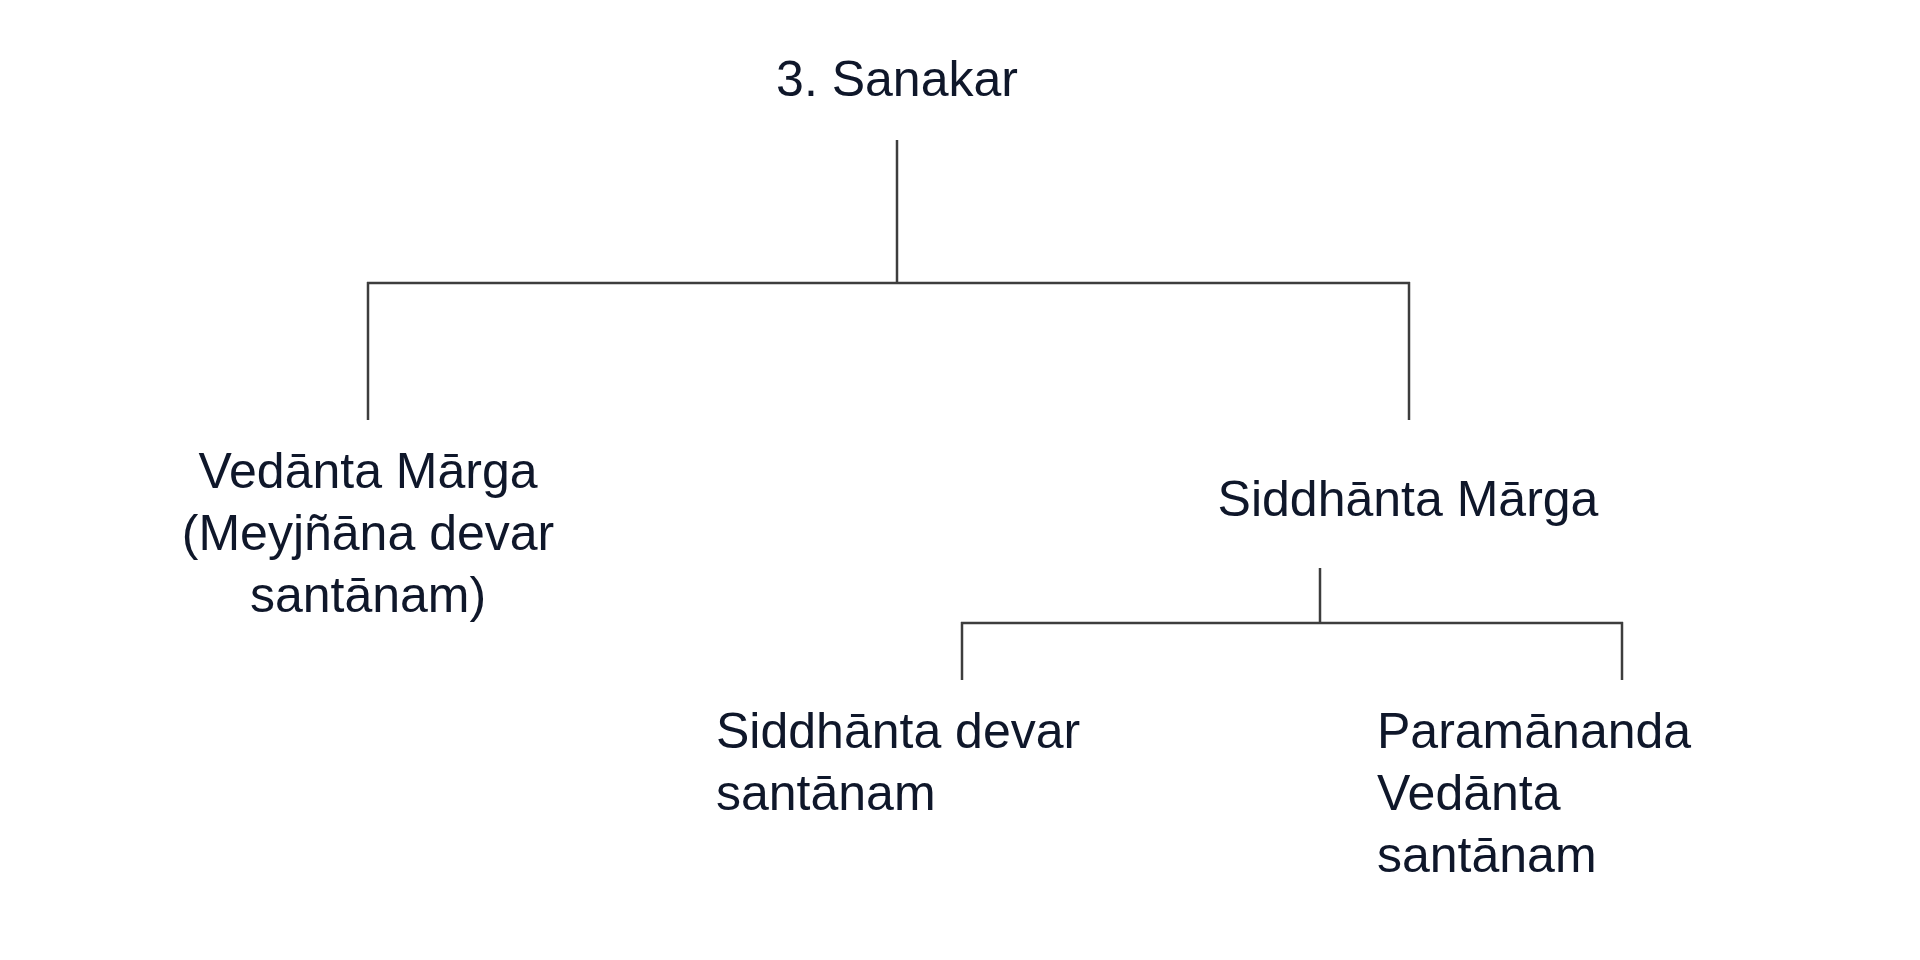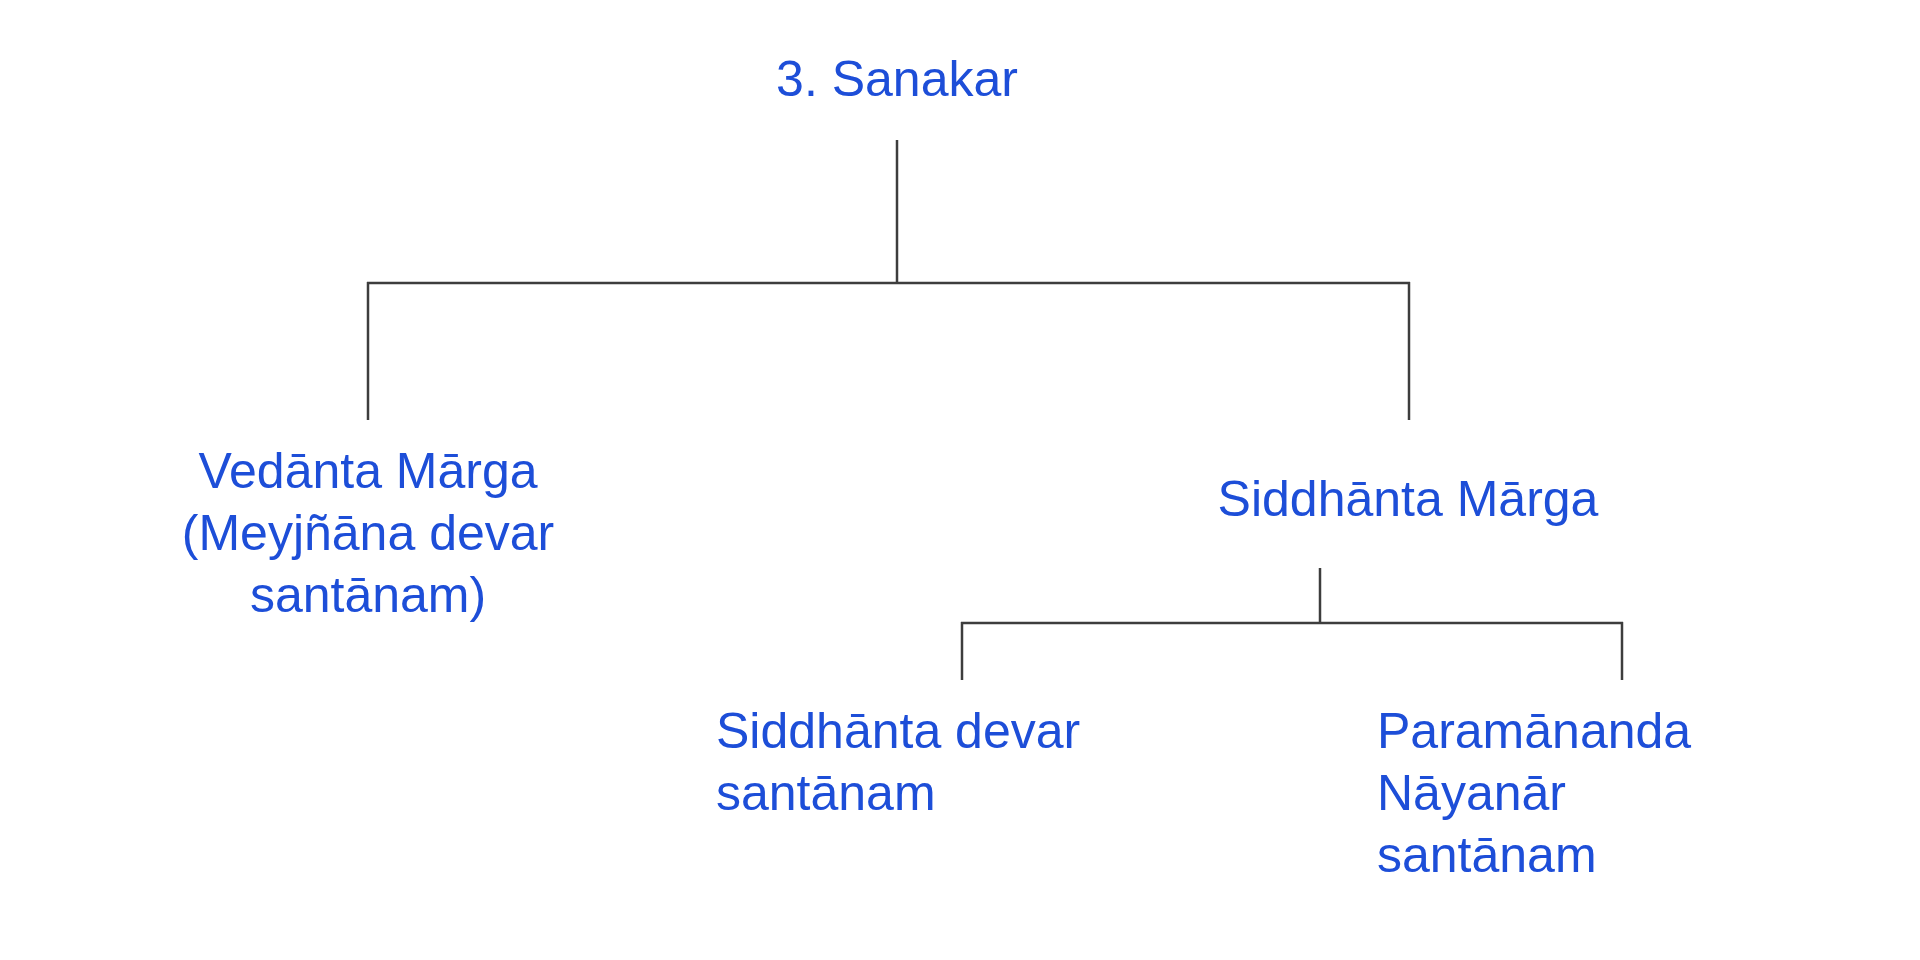--- a/index.html
+++ b/index.html
@@ -26,21 +26,21 @@
   }
   .connectors line {
     stroke: #3d3d3d;
     stroke-width: 2.5;
     stroke-linecap: butt;
   }
   .node-label {
     position: absolute;
     font-size: 50px;
     line-height: 62px;
-    color: #1d4ed8;
+    color: #0f172a;
     white-space: pre-line;
   }
   .centered {
     transform: translateX(-50%);
     text-align: center;
   }
   .left-aligned {
     text-align: left;
   }
 </style>
@@ -73,16 +73,16 @@
   <div class="node-label centered" style="left: 1408px; top: 468px;">Siddhānta Mārga</div>
 
   <div class="node-label centered" style="left: 368px; top: 440px;">Vedānta Mārga
 (Meyjñāna devar
 santānam)</div>
 
   <div class="node-label left-aligned" style="left: 716px; top: 700px;">Siddhānta devar
 santānam</div>
 
   <div class="node-label left-aligned" style="left: 1377px; top: 700px;">Paramānanda
-Nāyanār
+Vedānta
 santānam</div>
 
 </div>
 
 </body></html>

